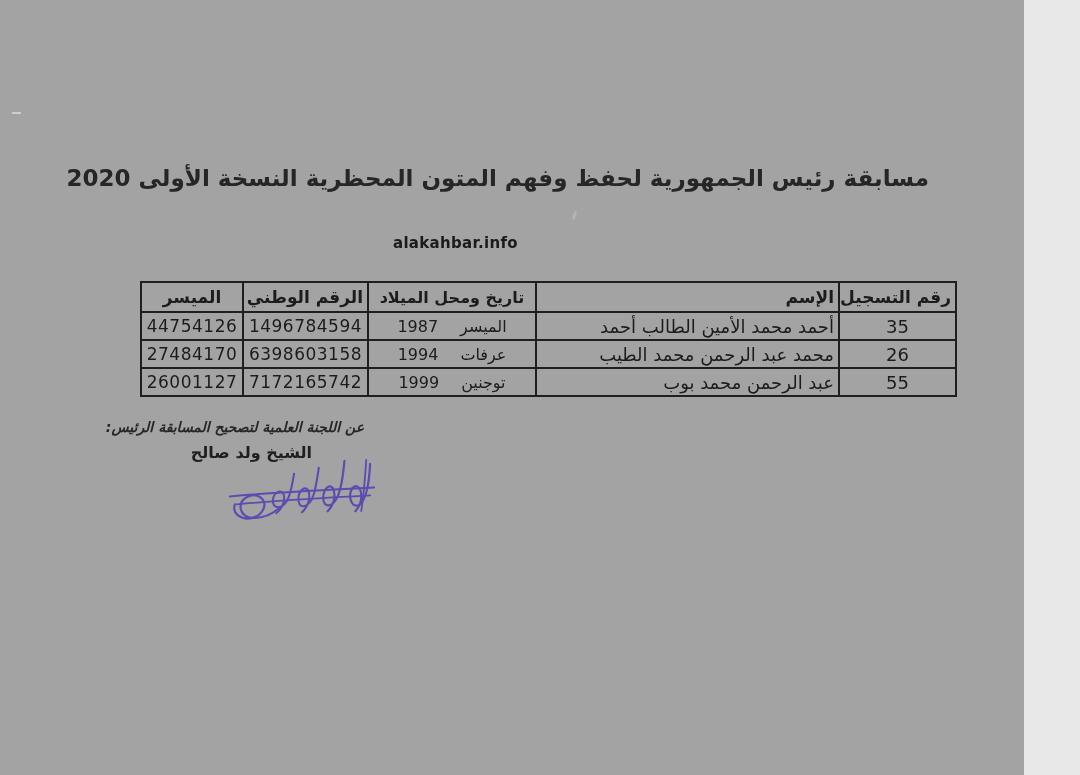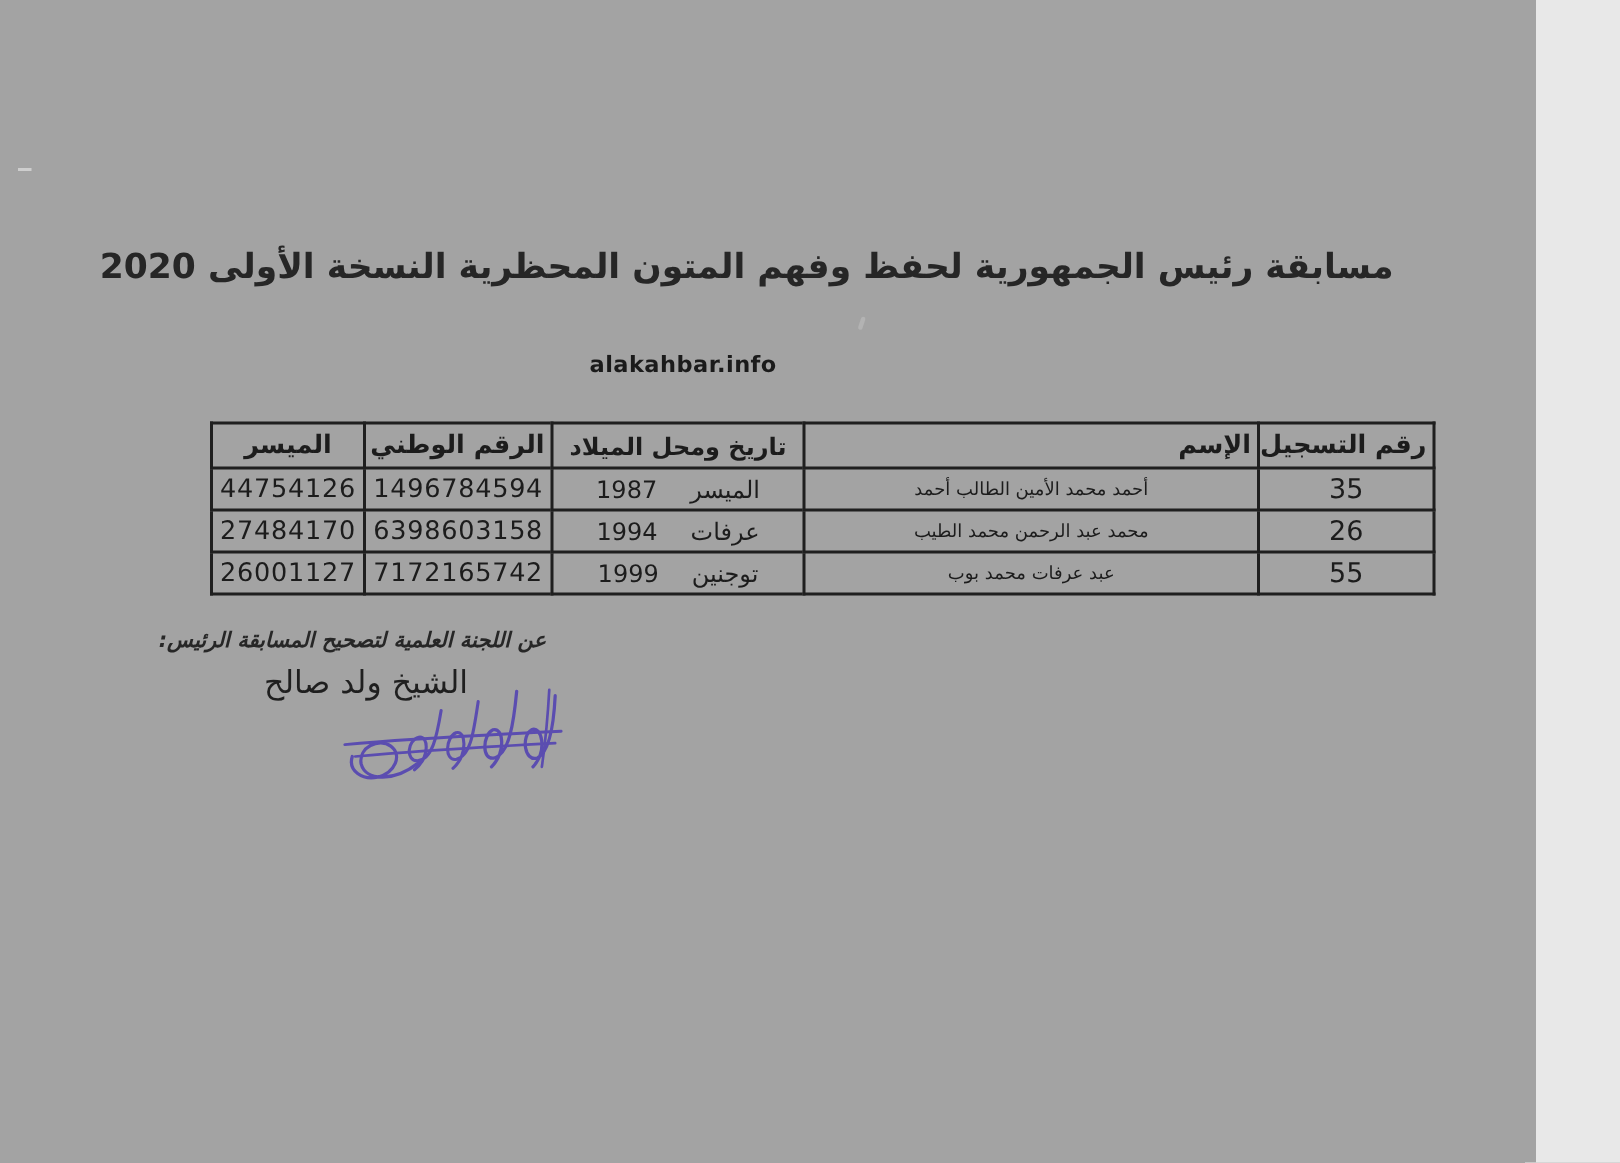--- a/index.html
+++ b/index.html
@@ -38,33 +38,33 @@
     border:2px solid #1f1f1f;
     padding:0 4px;
     overflow:hidden; white-space:nowrap;
   }
   table.winners thead tr{height:30px;}
   table.winners tbody tr{height:28px;}
   th{font-weight:700; text-align:center; font-size:17px;}
   th.h-birth{font-size:16px;margin-left:26px;}
   th.h-name{text-align:right; padding-right:6px;}
   td.c-reg{text-align:center; font-size:18px;}
-  td.c-name{text-align:center; padding-right:5px; font-size:12px;}
+  td.c-name{text-align:right; padding-right:5px; font-size:18px;}
   td.c-birth{text-align:center; font-size:16px;}
   td.c-birth .year{margin-right:22px; font-size:16px;}
   td.c-num{text-align:center; font-size:17px; letter-spacing:.5px;}
   
   .committee-line{
     position:absolute; top:419px; right:660px;
     direction:rtl; font-size:14px; font-weight:700;
     color:#272727; white-space:nowrap;font-style:italic;
   }
   .signatory-name{
     position:absolute; top:443px; right:712px;
-    direction:rtl; font-size:21px; font-weight:400;
+    direction:rtl; font-size:16px; font-weight:700;
     color:#1f1f1f; white-space:nowrap;
   }
   .signature-svg{
     position:absolute; top:452px; left:222px;
     width:158px; height:75px;
   }
   
   .speck-1{
     position:absolute; top:211px; left:573px; width:3px; height:9px;
     background:#b9b9b9; transform:rotate(18deg); border-radius:2px; opacity:.7;
@@ -111,21 +111,21 @@
       </tr>
       <tr>
         <td class="c-reg">26</td>
         <td class="c-name">محمد عبد الرحمن محمد الطيب</td>
         <td class="c-birth"><span class="place">عرفات</span><span class="year">1994</span></td>
         <td class="c-num">6398603158</td>
         <td class="c-num">27484170</td>
       </tr>
       <tr>
         <td class="c-reg">55</td>
-        <td class="c-name">عبد عرفات محمد بوب</td>
+        <td class="c-name">عبد الرحمن محمد بوب</td>
         <td class="c-birth"><span class="place">توجنين</span><span class="year">1999</span></td>
         <td class="c-num">7172165742</td>
         <td class="c-num">26001127</td>
       </tr>
     </tbody>
   </table>
 
   <div class="committee-line">عن اللجنة العلمية لتصحيح المسابقة  الرئيس:</div>
 
   <div class="signatory-name">الشيخ ولد صالح</div>

